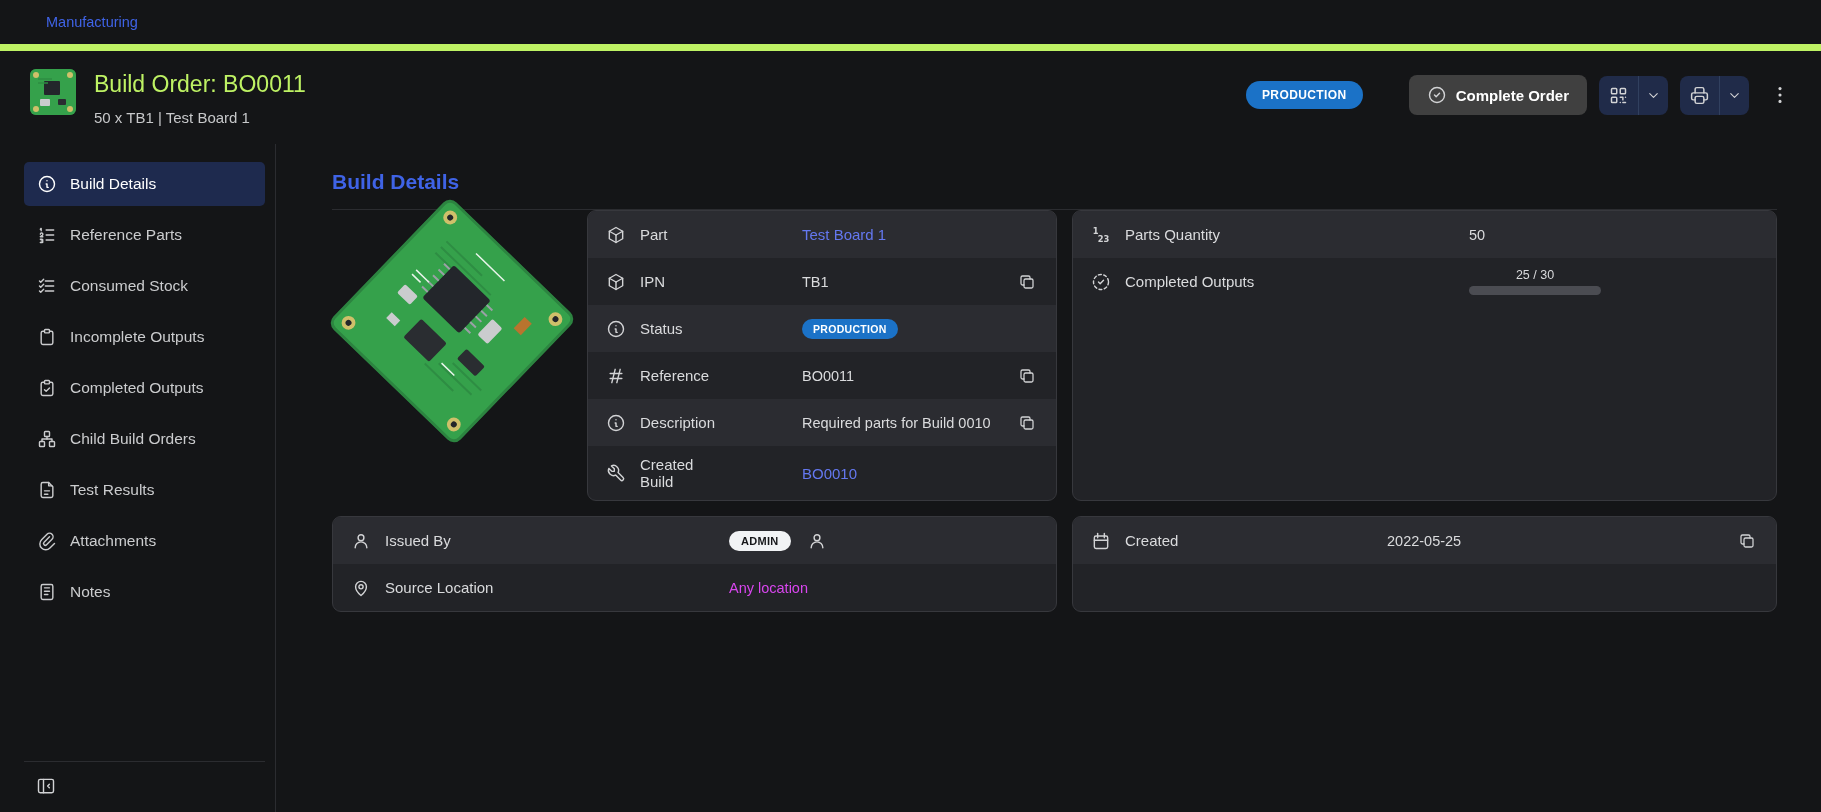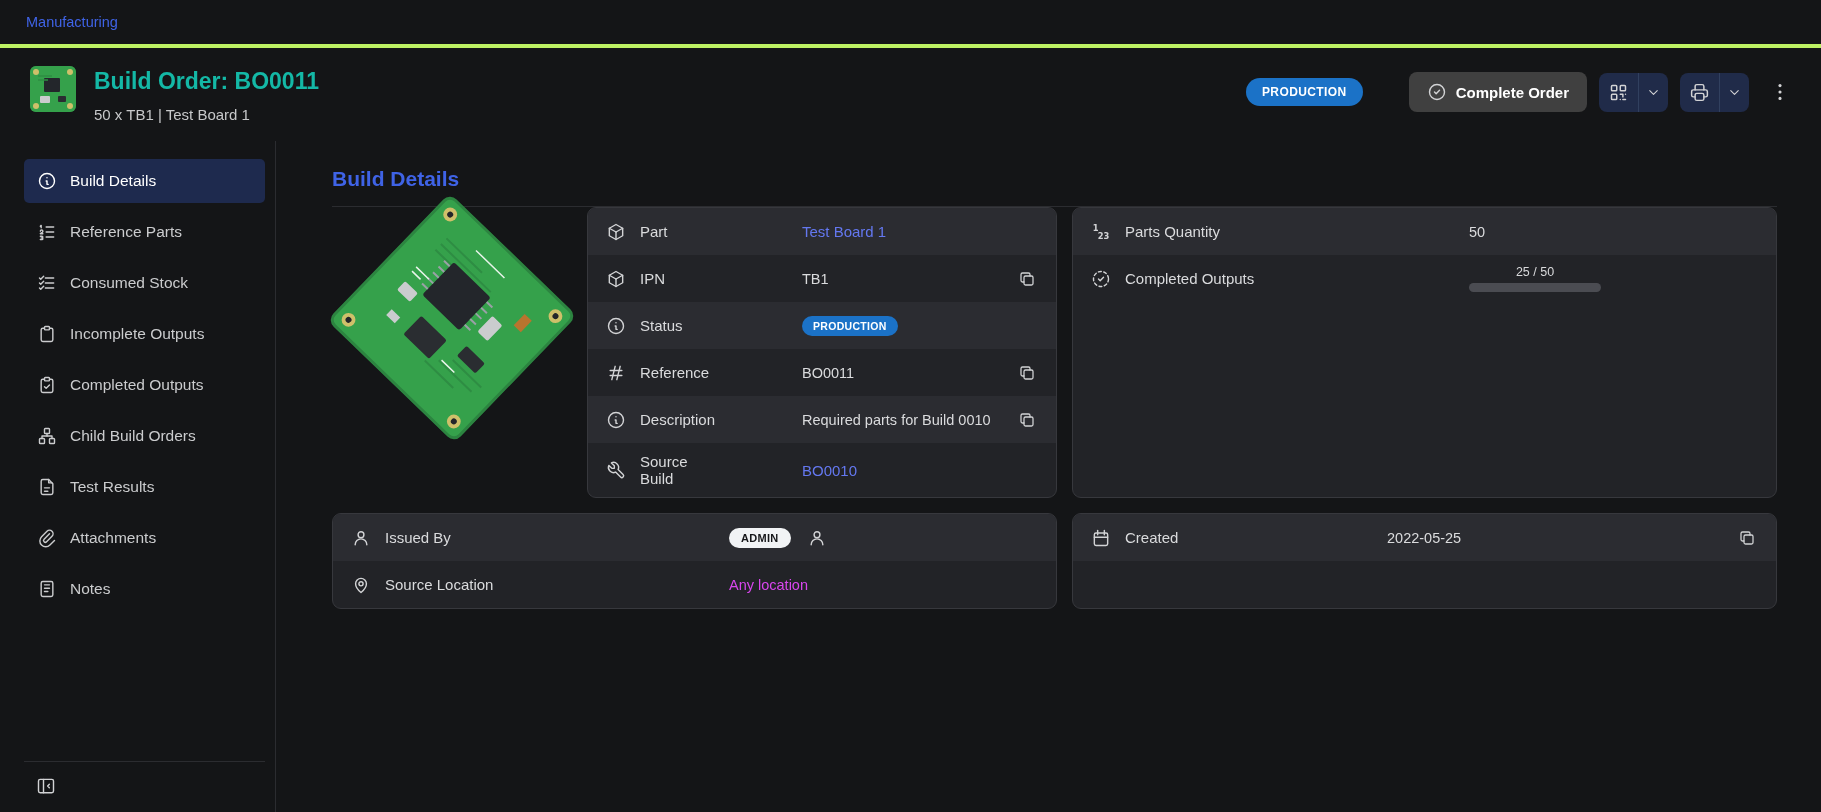--- a/index.html
+++ b/index.html
@@ -7,28 +7,28 @@
   html,body{width:1821px;height:812px}
   body{background:#141517;color:#d8d9db;font-family:"Liberation Sans",sans-serif;overflow:hidden}
   .page{display:flex;flex-direction:column;height:100%}
 
   
   .ic{width:20px;height:20px;fill:none;stroke:currentColor;stroke-width:1.7;stroke-linecap:round;stroke-linejoin:round;display:block}
   .ic-fill{fill:currentColor;stroke:none}
   .tx{fill:currentColor;stroke:none;font-family:"DejaVu Sans",sans-serif;font-weight:bold;font-size:10px}
 
   
-  .breadcrumb-bar{padding:13px 26px;border-bottom:4px solid #bef264}
+  .breadcrumb-bar{padding:13px 46px;border-bottom:7px solid #bef264}
   .crumb{color:#3f63e6;font-size:14.5px;text-decoration:none;cursor:pointer}
 
   
   .page-header{display:flex;align-items:flex-start;gap:18px;padding:18px 26px 18px 30px}
   .thumb{width:46px;height:46px;border-radius:6px;overflow:hidden;flex:0 0 auto;cursor:pointer;background:#2a6b34}
   .titles{display:flex;flex-direction:column;gap:11px;padding-top:2px}
-  .page-title{color:#14b8a6;font-size:23px;font-weight:700}
+  .page-title{color:#bef264;font-size:23px;font-weight:400}
   .page-subtitle{color:#c7c8ca;font-size:15px}
   .header-actions{margin-left:auto;display:flex;align-items:center;gap:12px;margin-top:6px}
   .status-pill{background:#1b72c7;color:#fff;font-size:12px;font-weight:700;letter-spacing:.4px;padding:7px 16px;border-radius:999px;margin-right:34px}
   .btn-green{display:flex;align-items:center;gap:9px;background:#404040;border:none;color:#fff;font-weight:700;font-size:15px;padding:10px 18px;border-radius:8px;cursor:pointer;font-family:inherit}
   .split-btn{display:flex;background:#202b49;border-radius:8px;overflow:hidden}
   .split-btn button{background:transparent;border:none;color:#4dabf7;padding:9px 9px;cursor:pointer;display:flex;align-items:center}
   .split-btn button + button{border-left:1px solid #31405f;padding:9px 7px}
   .split-btn .ic{width:21px;height:21px}
   .split-btn .chev{width:15px;height:15px}
   .menu-dots{background:transparent;border:none;color:#8893ab;cursor:pointer;padding:4px;margin-left:4px}
@@ -396,21 +396,21 @@
                   </svg>
                 </span>
             </button>
           </div>
           <div class="drow">
             <span class="ric">
                 <svg class="ic" viewBox="0 0 24 24">
                   <path d="M7 10h3V7L6.5 3.5a6 6 0 0 1 8 8l6 6a2 2 0 0 1-3 3l-6-6a6 6 0 0 1-8-8L7 10"></path>
                 </svg>
               </span>
-            <span class="lbl lbl-narrow">Source Build</span>
+            <span class="lbl lbl-narrow">Created Build</span>
             <span class="val"><a class="val-link">BO0010</a></span>
           </div>
         </section>
 
         <section class="box box-right">
           <div class="drow">
             <span class="ric">
                 <svg class="ic" viewBox="0 0 24 24">
                   <text class="tx" x="2" y="11">1</text>
                   <text class="tx" x="8" y="20">23</text>
@@ -422,21 +422,21 @@
           <div class="drow">
             <span class="ric">
                 <svg class="ic" viewBox="0 0 24 24">
                   <circle cx="12" cy="12" r="9" stroke-dasharray="3.5 3"></circle>
                   <path d="M9 12l2 2 4-4"></path>
                 </svg>
               </span>
             <span class="lbl">Completed Outputs</span>
             <span class="val">
               <span class="prog">
-                <span class="prog-text">25 / 50</span>
+                <span class="prog-text">25 / 30</span>
                 <span class="prog-track"><span class="prog-fill" style="width: 50%;"></span></span>
               </span>
             </span>
           </div>
         </section>
 
         <section class="box box-issue span-2">
           <div class="drow">
             <span class="ric">
                 <svg class="ic" viewBox="0 0 24 24">

